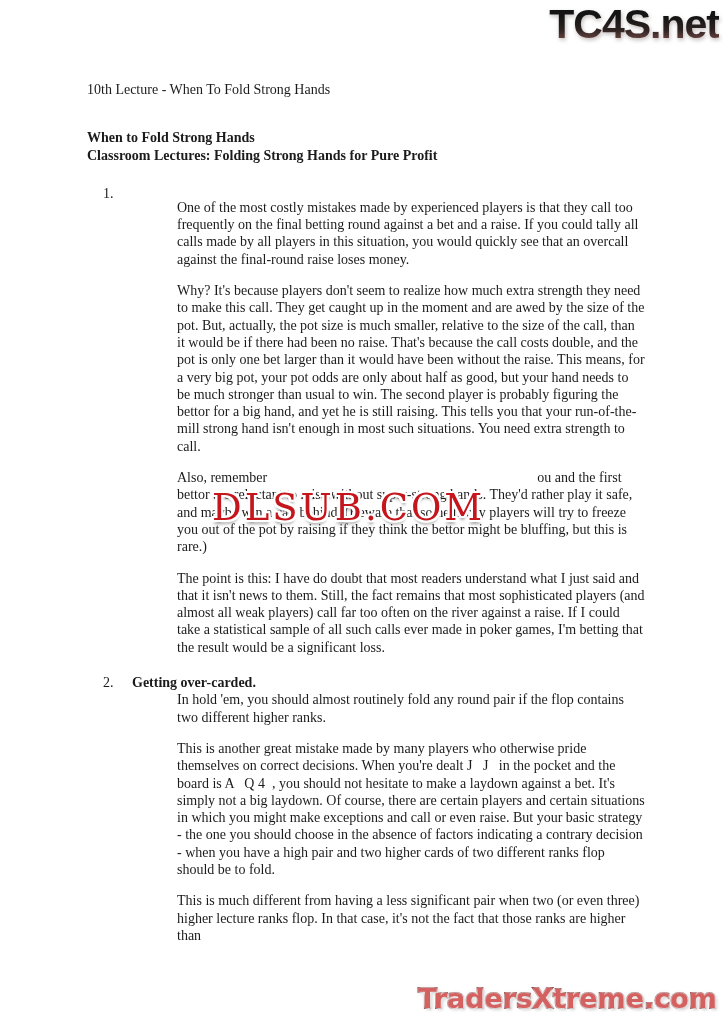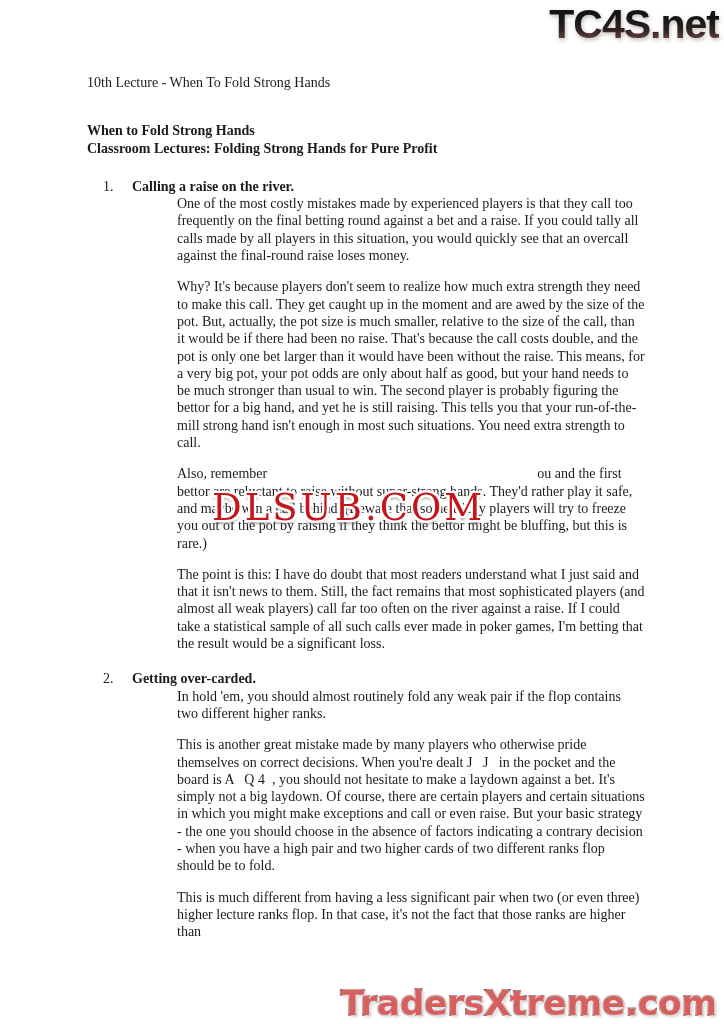--- a/index.html
+++ b/index.html
@@ -30,21 +30,21 @@
     -webkit-text-fill-color: transparent;
     filter: drop-shadow(1px 2px 2px rgba(140,130,128,0.55));
     z-index: 3;
     text-align: right;
   }
 
   
   .content {
     position: absolute;
     left: 87px;
-    top: 74px;
+    top: 81px;
     width: 558px;
     font-size: 14px;
     line-height: 17.3px;
   }
   .page-heading { font-weight: normal; }
   .intro-block { margin-top: 31px; font-family: Liberation Serif, serif; }
   .bold-title { font-weight: bold; }
   .italic-note { font-style: italic; }
   .lecture-title { }
 
@@ -84,21 +84,21 @@
     z-index: 5;
   }
 
   
   .wm-bottom {
     position: absolute;
     top: 983px;
     right: 7px;
     font-family: "DejaVu Sans", sans-serif;
     font-weight: bold;
-    font-size: 34px;
+    font-size: 27px;
     line-height: 1.2;
     color: var(--bottom-fill, #d4605f);
     -webkit-text-stroke: 2px var(--bottom-outline, #7d2022);
     paint-order: stroke fill;
     text-shadow: 0 0 3px #ffffff, 0 0 5px #e9e9e9, 2px 2px 3px #cfcfcf;
     z-index: 3;
   }
 </style>
 </head>
 <body>
@@ -115,33 +115,32 @@
       <div class="bold-title">When to Fold Strong Hands</div>
     </div>
 
     <div class="bold-title lecture-title">Classroom Lectures: Folding Strong Hands for Pure Profit</div>
 
     <ol class="lecture-list">
 
       <li class="list-item">
         <span class="num">1.</span>
         <div class="item-body">
-          <div class="item-heading">Calling a raise on the river.</div>
           <p class="para">One of the most costly mistakes made by experienced players is that they call too frequently on the final betting round against a bet and a raise. If you could tally all calls made by all players in this situation, you would quickly see that an overcall against the final-round raise loses money.</p>
           <p class="para">Why? It's because players don't seem to realize how much extra strength they need to make this call. They get caught up in the moment and are awed by the size of the pot. But, actually, the pot size is much smaller, relative to the size of the call, than it would be if there had been no raise. That's because the call costs double, and the pot is only one bet larger than it would have been without the raise. This means, for a very big pot, your pot odds are only about half as good, but your hand needs to be much stronger than usual to win. The second player is probably figuring the bettor for a big hand, and yet he is still raising. This tells you that your run-of-the-mill strong hand isn't enough in most such situations. You need extra strength to call.</p>
           <p class="para"><span>Also, remember</span><span class="wm-gap"></span><span>ou and the first bettor are reluctant to raise without super-strong hands. They'd rather play it safe, and maybe win a call behind. (Beware that some tricky players will try to freeze you out of the pot by raising if they think the bettor might be bluffing, but this is rare.)</span></p>
           <p class="para">The point is this: I have do doubt that most readers understand what I just said and that it isn't news to them. Still, the fact remains that most sophisticated players (and almost all weak players) call far too often on the river against a raise. If I could take a statistical sample of all such calls ever made in poker games, I'm betting that the result would be a significant loss.</p>
         </div>
       </li>
 
       <li class="list-item item2">
         <span class="num">2.</span>
         <div class="item-body">
           <div class="item-heading">Getting over-carded.</div>
-          <p class="para">In hold 'em, you should almost routinely fold any weak pair if the flop contains two different higher ranks.</p>
+          <p class="para">In hold 'em, you should almost routinely fold any round pair if the flop contains two different higher ranks.</p>
           <p class="para">This is another great mistake made by many players who otherwise pride themselves on correct decisions. When you're dealt J &nbsp; J &nbsp; in the pocket and the board is A &nbsp; Q 4 &nbsp;, you should not hesitate to make a laydown against a bet. It's simply not a big laydown. Of course, there are certain players and certain situations in which you might make exceptions and call or even raise. But your basic strategy - the one you should choose in the absence of factors indicating a contrary decision - when you have a high pair and two higher cards of two different ranks flop should be to fold.</p>
           <p class="para">This is much different from having a less significant pair when two (or even three) higher lecture ranks flop. In that case, it's not the fact that those ranks are higher than</p>
         </div>
       </li>
 
     </ol>
   </div>
 
   <div class="wm-middle">DLSUB.COM</div>
 

